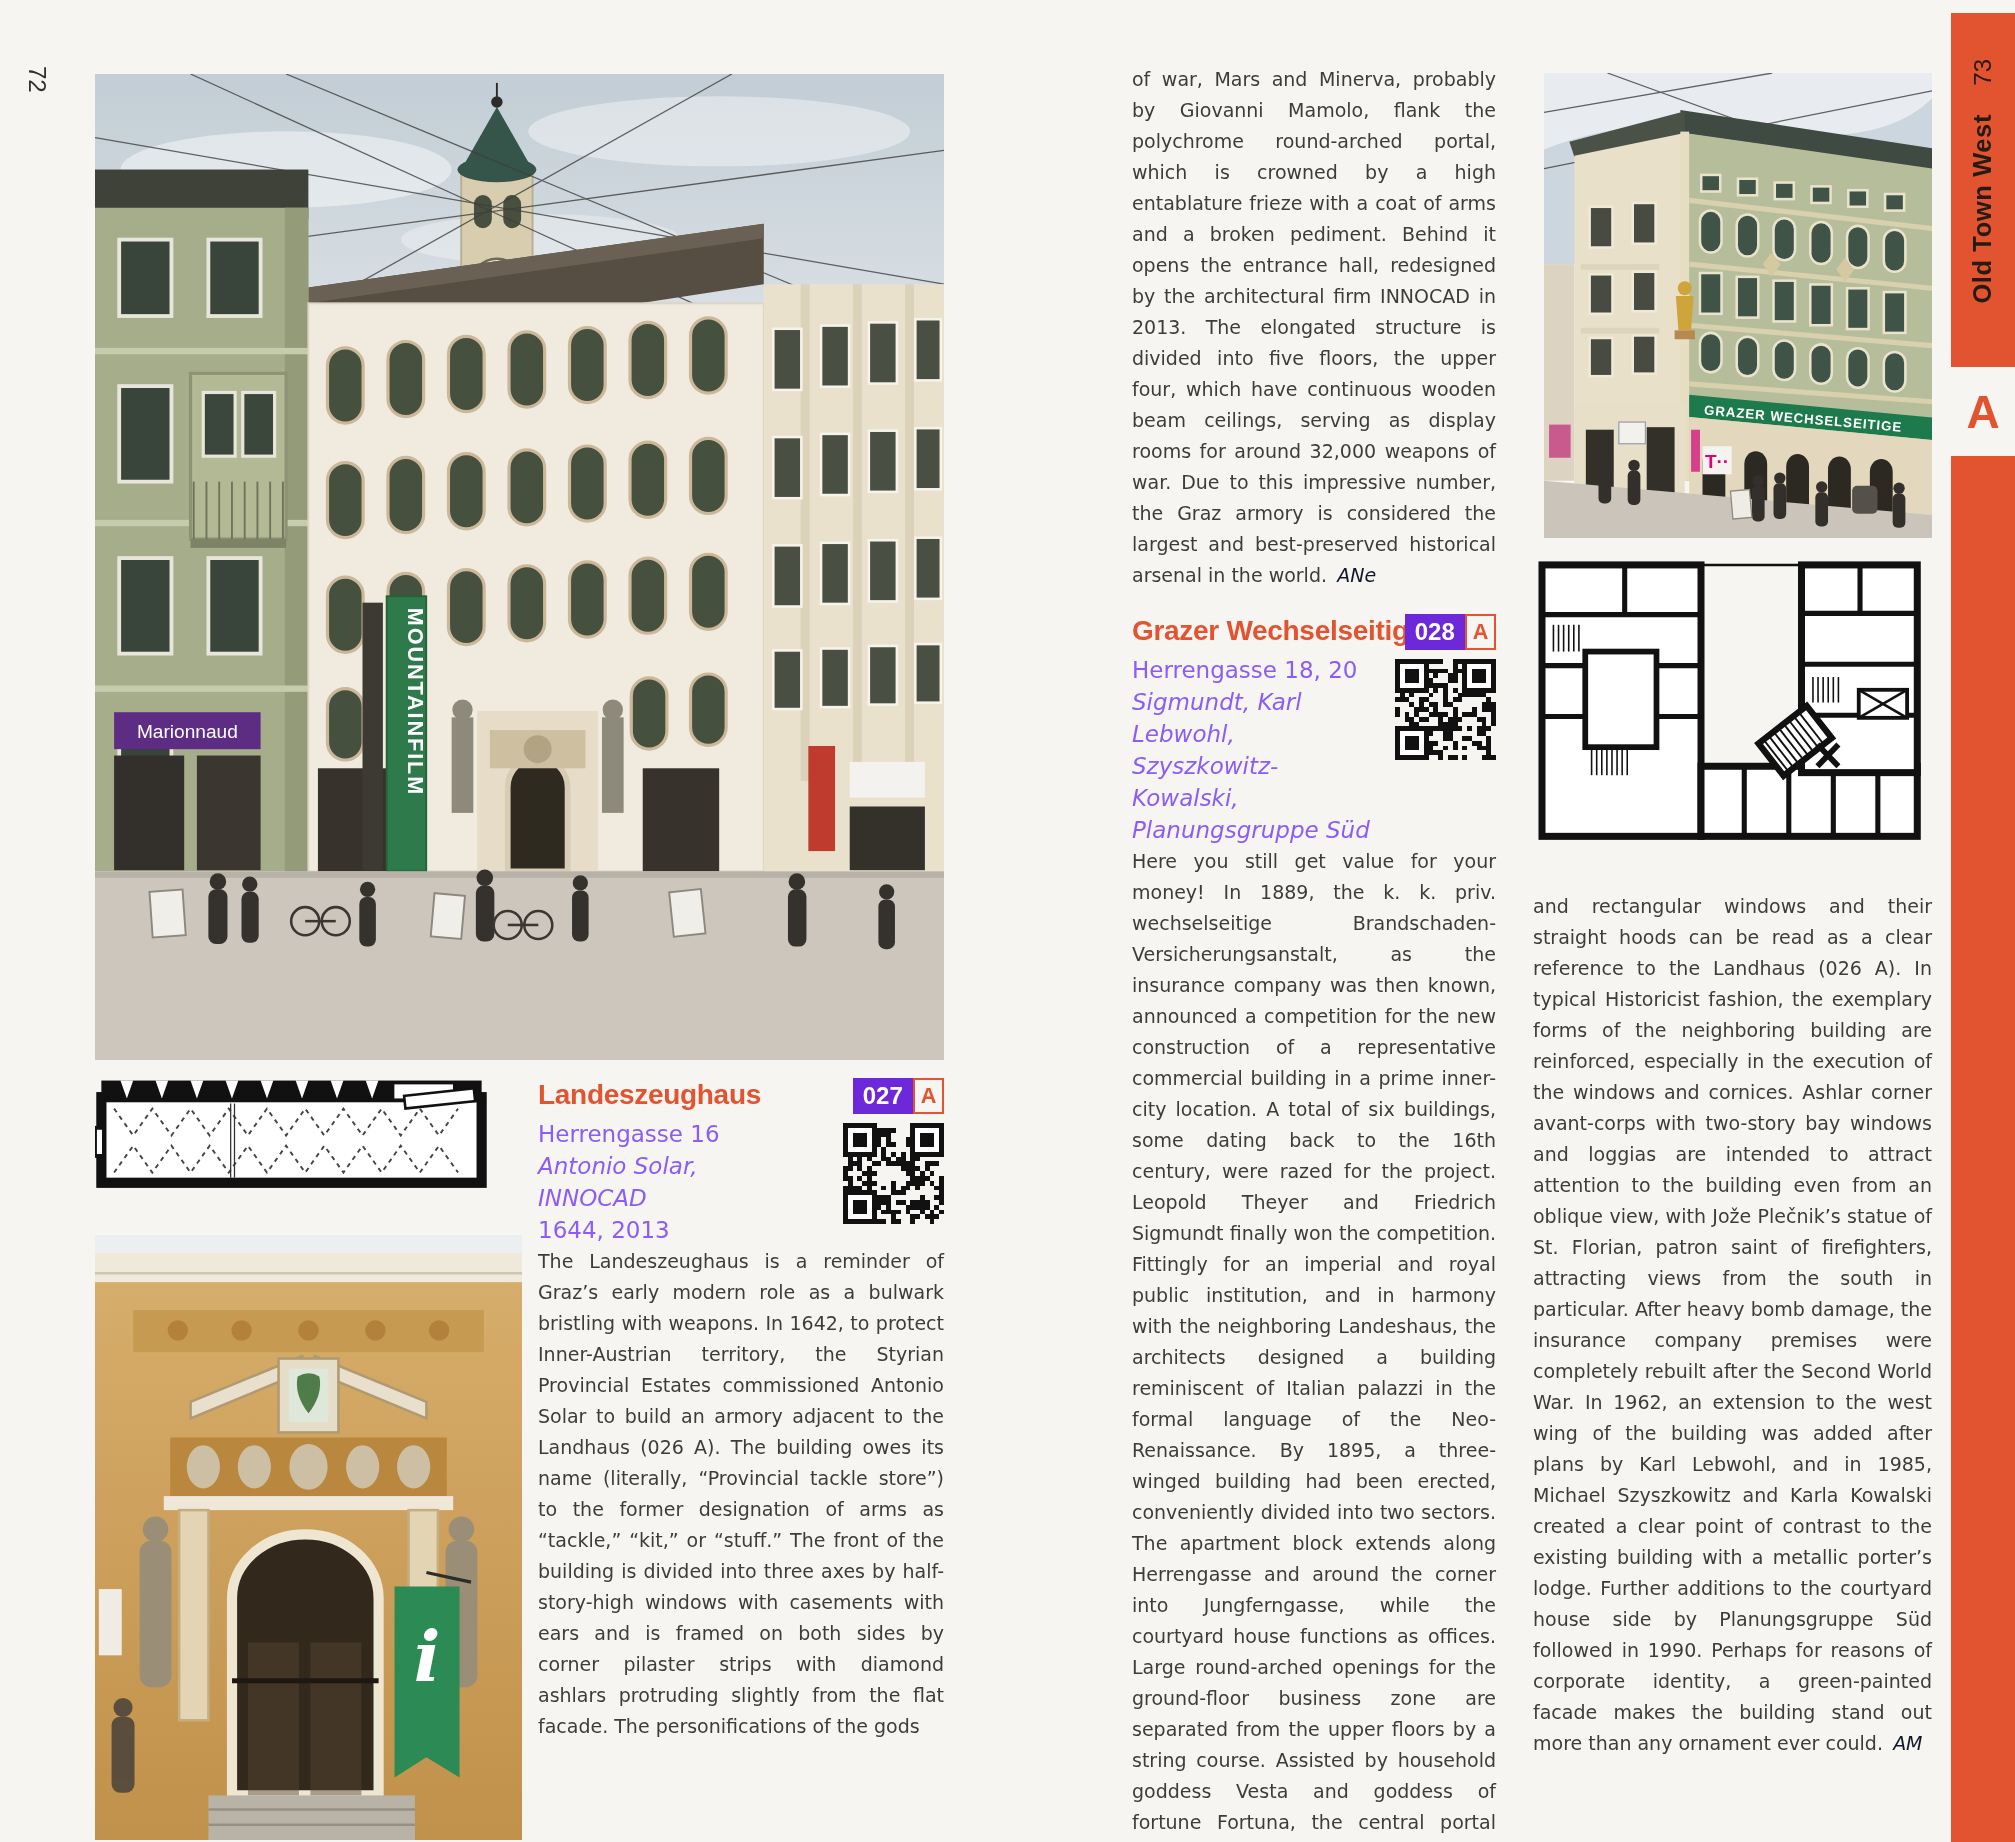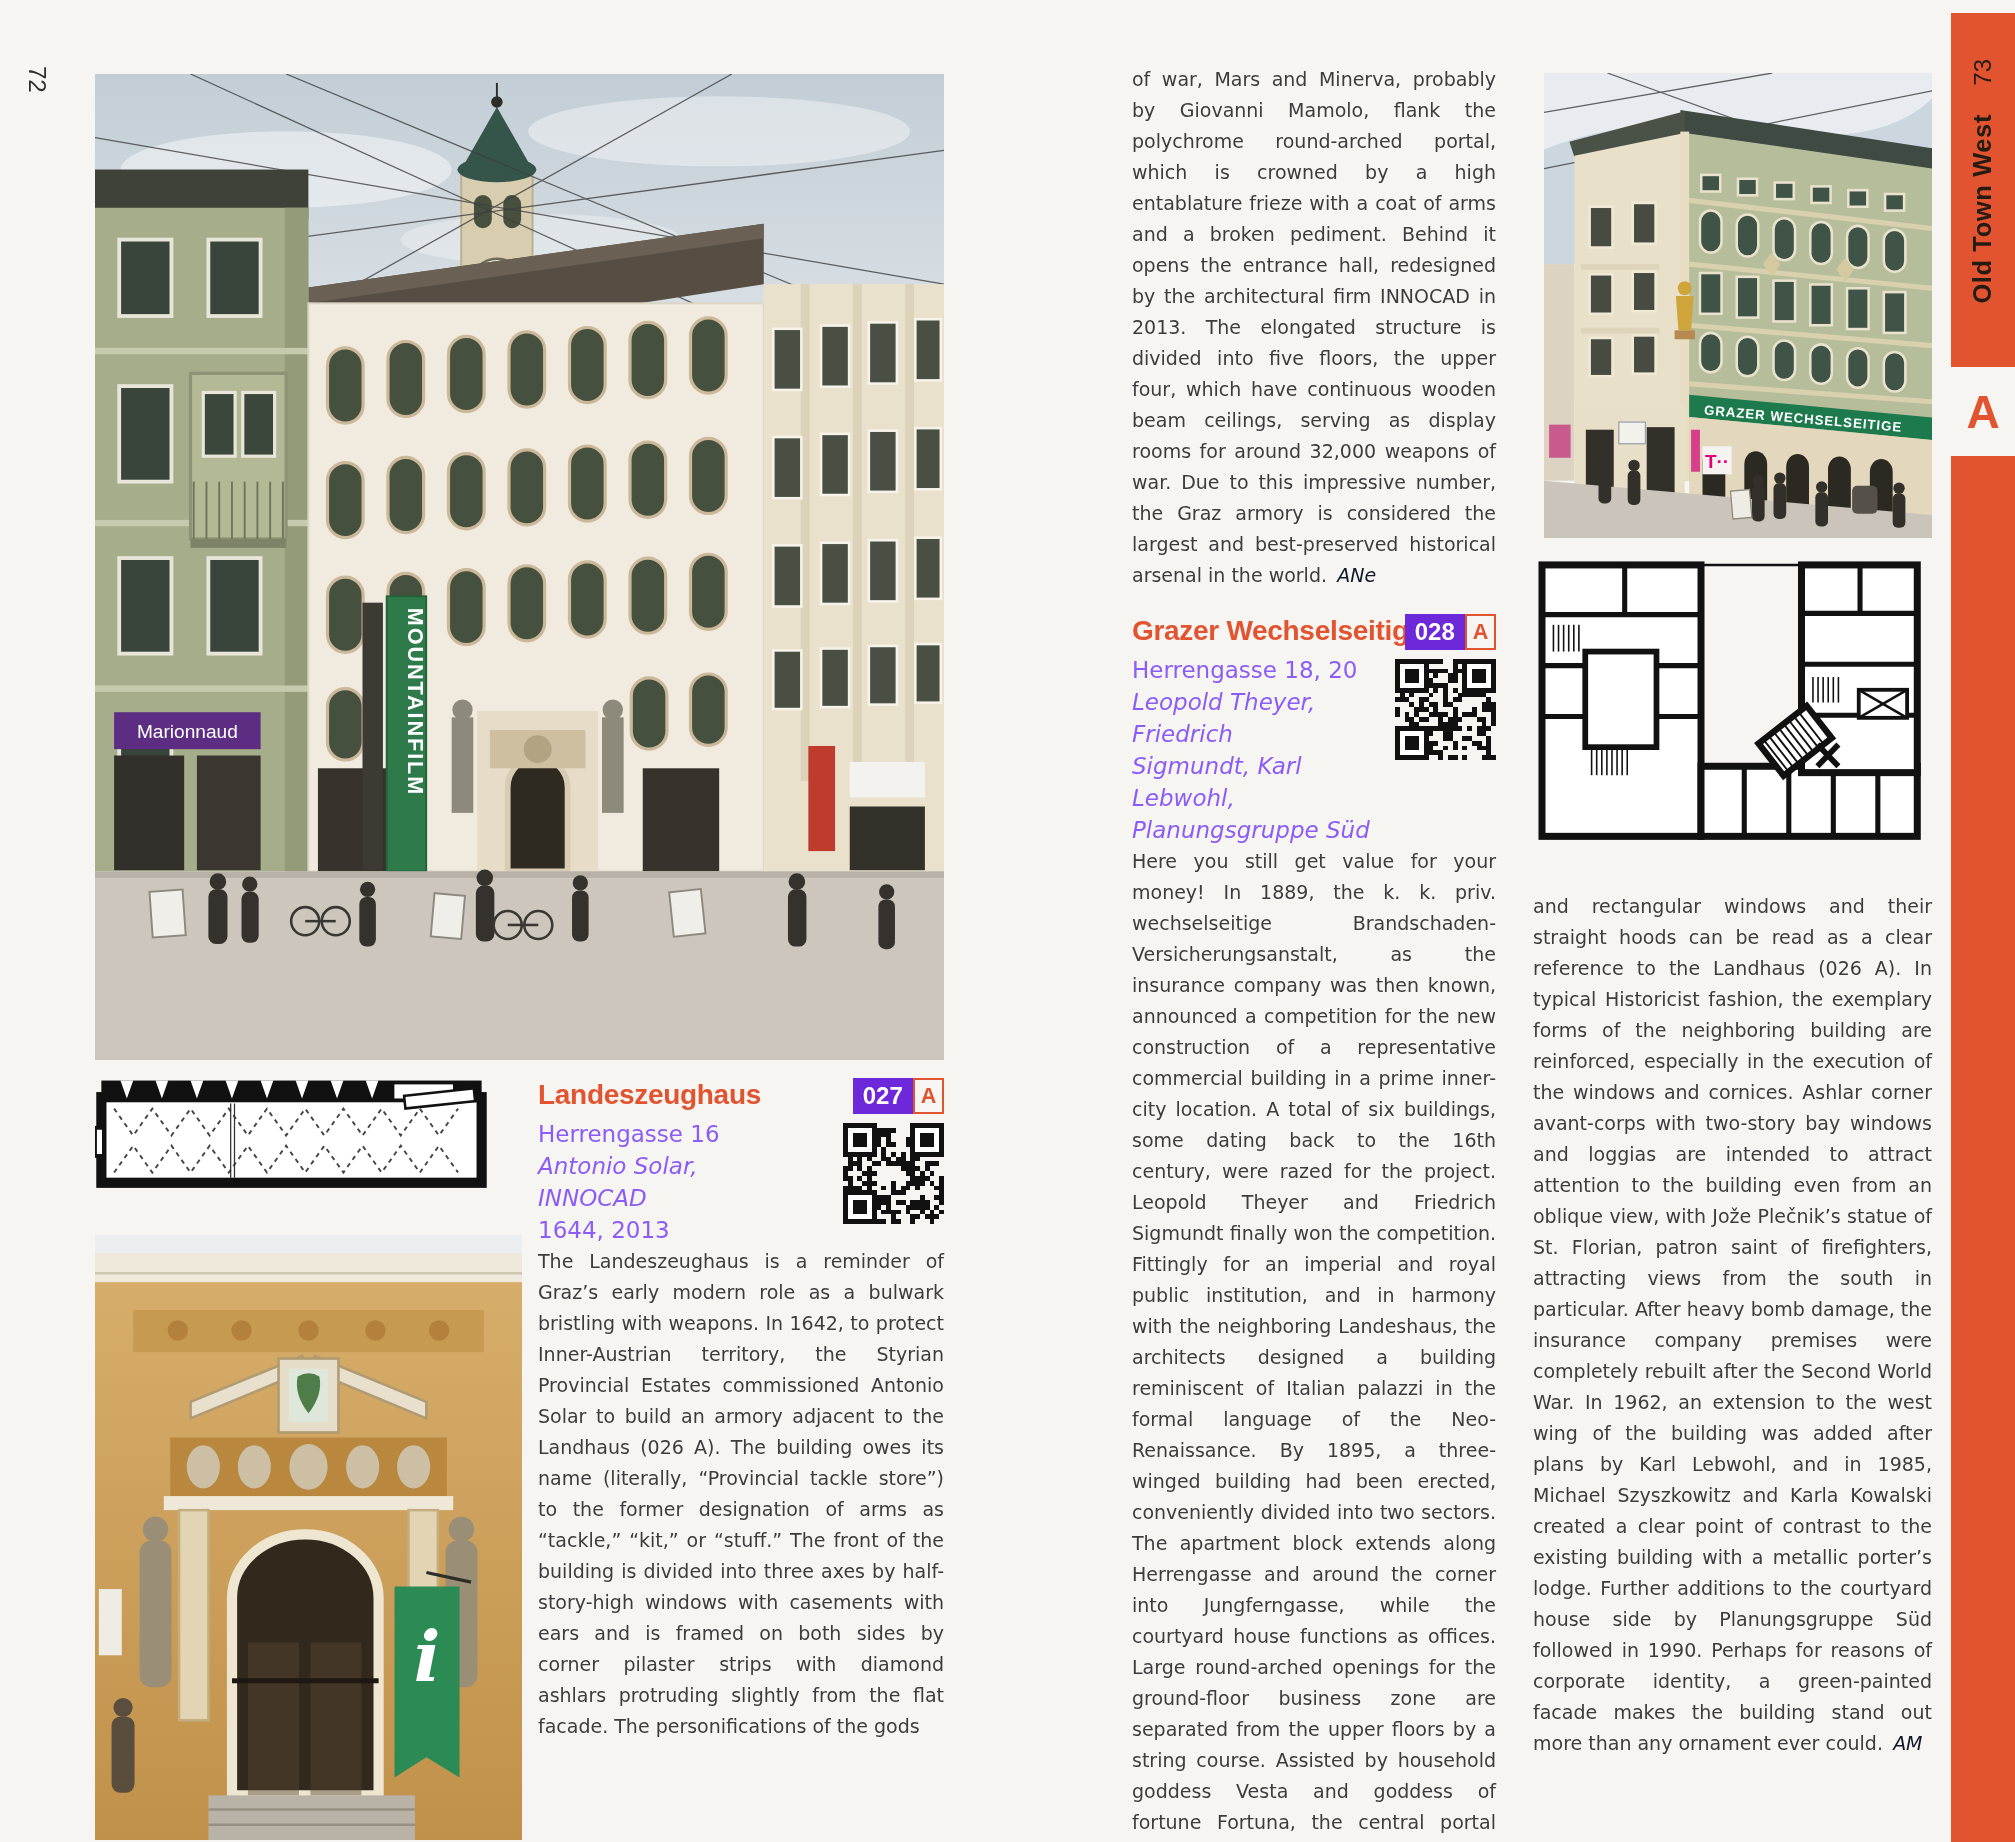--- a/index.html
+++ b/index.html
@@ -561,22 +561,22 @@
     </div>
     <p class="body body-gap">The Landeszeughaus is a reminder of Graz’s early modern role as a bulwark bristling with weapons. In 1642, to protect Inner-Austrian territory, the Styrian Provincial Estates commissioned Antonio Solar to build an armory adjacent to the Landhaus (026 A). The building owes its name (literally, “Provincial tackle store”) to the former designation of arms as “tackle,” “kit,” or “stuff.” The front of the building is divided into three axes by half-story-high windows with casements with ears and is framed on both sides by corner pilaster strips with diamond ashlars protruding slightly from the flat facade. The personifications of the gods</p>
   </section>
 
   <section class="col col-mid">
     <p class="body"><span>of war, Mars and Minerva, probably by Giovanni Mamolo, flank the polychrome round-arched portal, which is crowned by a high entablature frieze with a coat of arms and a broken pediment. Behind it opens the entrance hall, redesigned by the architectural firm INNOCAD in 2013. The elongated structure is divided into five floors, the upper four, which have continuous wooden beam ceilings, serving as display rooms for around 32,000 weapons of war. Due to this impressive number, the Graz armory is considered the largest and best-preserved historical arsenal in the world.</span><span class="initials">ANe</span></p>
     <div class="entry-head head-gap">
       <div class="head-left">
         <h2 class="title"><span>Grazer Wechselseitige</span> <span class="arrow">→</span></h2>
         <div class="addr">Herrengasse 18, 20</div>
-        <div class="addr it">Leopold Theyer, Friedrich</div>
         <div class="addr it">Sigmundt, Karl Lebwohl,</div>
+        <div class="addr it">Szyszkowitz-Kowalski,</div>
         <div class="addr it">Planungsgruppe Süd</div>
       </div>
       <div class="head-right">
         <div class="badge">
           <span class="badge-num">028</span>
           <span class="badge-letter">A</span>
         </div>
         <div class="qr">
             <svg viewBox="0 0 21 21" shape-rendering="crispEdges" preserveAspectRatio="none">
               <rect x="0" y="0" width="21" height="21" fill="#f6f5f2"></rect>

